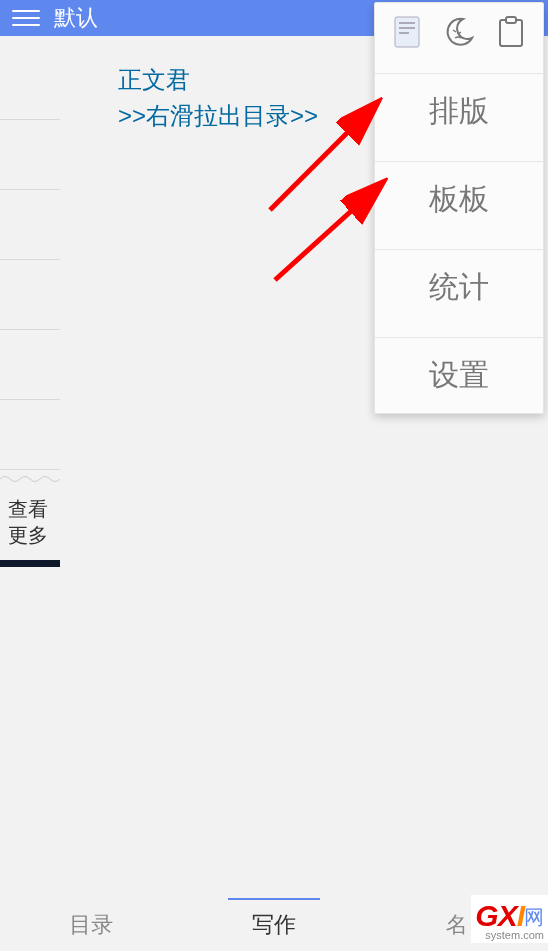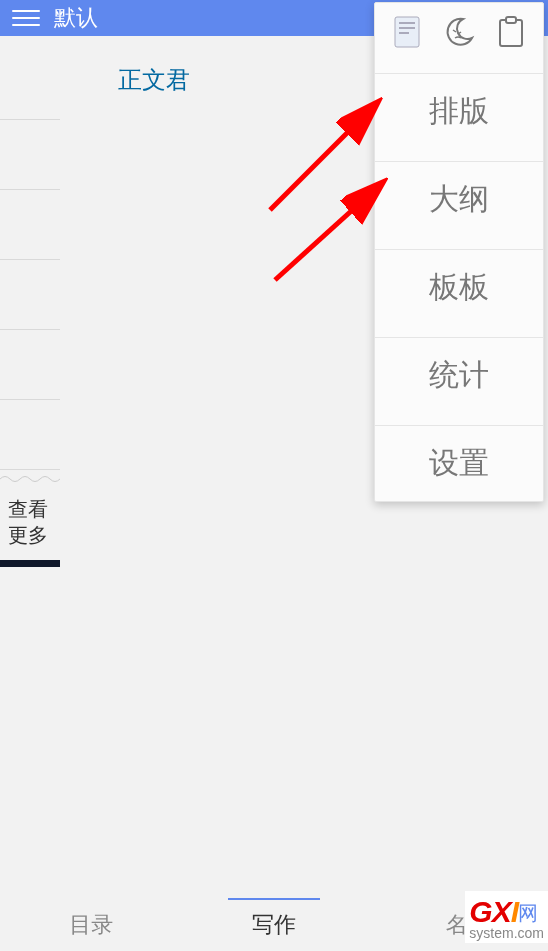--- a/index.html
+++ b/index.html
@@ -161,21 +161,21 @@
       color: #ff8800;
     }
     .watermark .wtext {
       color: #5f88ee;
       font-size: 20px;
       position: relative;
       top: -2px;
     }
     .watermark .sys {
       display: block;
-      font-size: 14px;
+      font-size: 11px;
       color: #888;
       text-align: right;
       margin-top: -4px;
     }
   </style>
 </head>
 <body>
 
 <div class="header">
   <div class="menu-icon">
@@ -196,20 +196,21 @@
   <div class="rail-wavy">
     <svg viewBox="0 0 60 10">
         <path d="M0 5 Q5 0 10 5 T20 5 T30 5 T40 5 T50 5 T60 5" stroke="#ccc" fill="none" stroke-width="1"></path>
       </svg>
   </div>
   <div class="view-more">查看更多</div>
 </div>
 
 <div class="content-text">
   <div>正文君</div>
+  <div>&gt;&gt;右滑拉出目录&gt;&gt;</div>
 </div>
 
 <div class="dropdown">
   <div class="dropdown-icons">
     <div class="dd-icon">
       <svg width="26" height="32" viewBox="0 0 26 32">
           <rect x="1" y="1" width="24" height="30" rx="2" fill="#e8eef7" stroke="#aab" stroke-width="1"></rect>
           <rect x="5" y="6" width="16" height="2" fill="#aab"></rect>
           <rect x="5" y="11" width="16" height="2" fill="#aab"></rect>
           <rect x="5" y="16" width="10" height="2" fill="#aab"></rect>
@@ -223,21 +224,20 @@
         </svg>
     </div>
     <div class="dd-icon">
       <svg width="26" height="32" viewBox="0 0 26 32">
           <rect x="2" y="4" width="22" height="26" rx="2" fill="none" stroke="#777" stroke-width="2"></rect>
           <rect x="8" y="1" width="10" height="6" rx="2" fill="#fbfbfb" stroke="#777" stroke-width="2"></rect>
         </svg>
     </div>
   </div>
   <div class="dropdown-item">排版</div>
-  <div class="dropdown-item">大纲</div>
   <div class="dropdown-item">板板</div>
   <div class="dropdown-item">统计</div>
   <div class="dropdown-item">设置</div>
 </div>
 
 <svg class="arrow" style="left:260px;top:90px" width="130" height="130">
   <defs>
       <marker id="ah1" markerWidth="10" markerHeight="10" refX="8" refY="3" orient="auto">
         <path d="M0,0 L0,6 L9,3 z" fill="#ff0000"></path>
       </marker>

